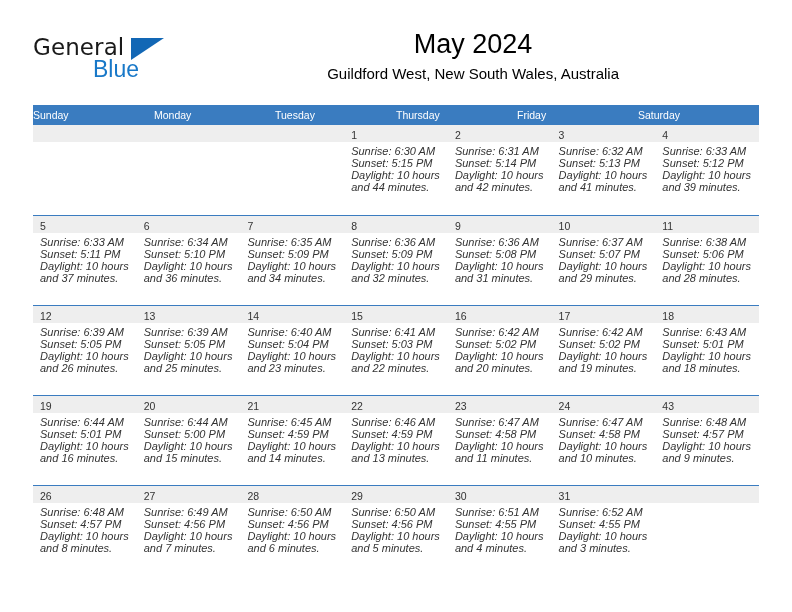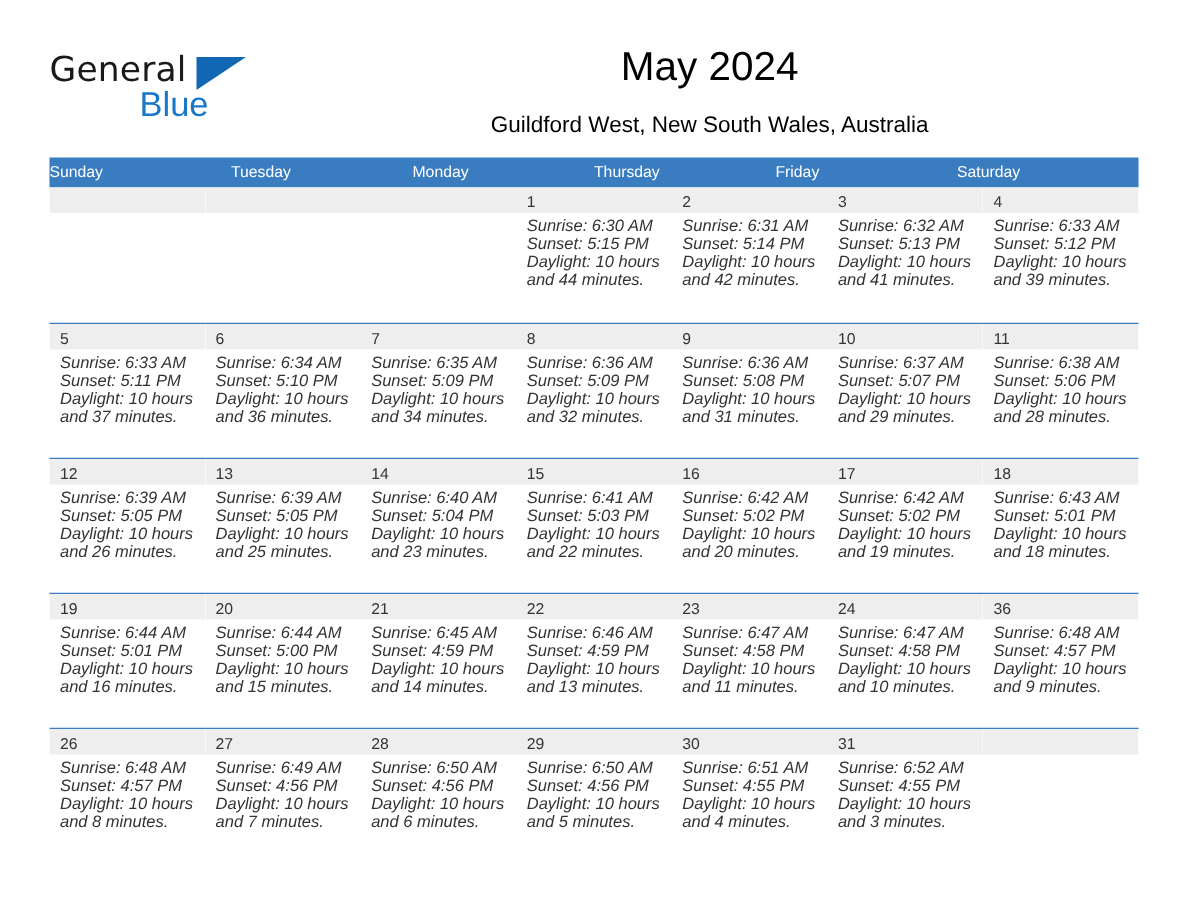--- a/index.html
+++ b/index.html
@@ -72,21 +72,21 @@
     text-align: center;
   }
   .cal-title {
     font-size: 27px;
     font-weight: 400;
     color: #000000;
     line-height: 32px;
     white-space: nowrap;
   }
   .cal-subtitle {
-    margin-top: 15px;
+    margin-top: 5px;
     font-size: 15px;
     font-weight: 400;
     color: #000000;
     line-height: 18px;
     white-space: nowrap;
   }
 
   
   .calendar {
     position: absolute;
@@ -165,22 +165,22 @@
     <div class="title-block">
       <div class="cal-title">May 2024</div>
       <div class="cal-subtitle">Guildford West, New South Wales, Australia</div>
     </div>
 
   </div>
 
   <div class="calendar">
     <div class="weekday-row" id="weekday-row">
         <div class="weekday">Sunday</div>
+        <div class="weekday">Monday</div>
         <div class="weekday">Tuesday</div>
-        <div class="weekday">Monday</div>
         <div class="weekday">Thursday</div>
         <div class="weekday">Friday</div>
         <div class="weekday">Saturday</div>
       </div>
     <div id="weeks-container">
         <div class="week-row">
           <div class="day-cell empty">
             <div class="day-band"><span class="day-number"></span></div>
           </div>
           <div class="day-cell empty">
@@ -405,21 +405,21 @@
           <div class="day-cell">
             <div class="day-band"><span class="day-number">24</span></div>
             <div class="day-info">
               <div>Sunrise: 6:47 AM</div>
               <div>Sunset: 4:58 PM</div>
               <div>Daylight: 10 hours</div>
               <div>and 10 minutes.</div>
             </div>
           </div>
           <div class="day-cell">
-            <div class="day-band"><span class="day-number">36</span></div>
+            <div class="day-band"><span class="day-number">43</span></div>
             <div class="day-info">
               <div>Sunrise: 6:48 AM</div>
               <div>Sunset: 4:57 PM</div>
               <div>Daylight: 10 hours</div>
               <div>and 9 minutes.</div>
             </div>
           </div>
         </div>
         <div class="week-row">
           <div class="day-cell">

